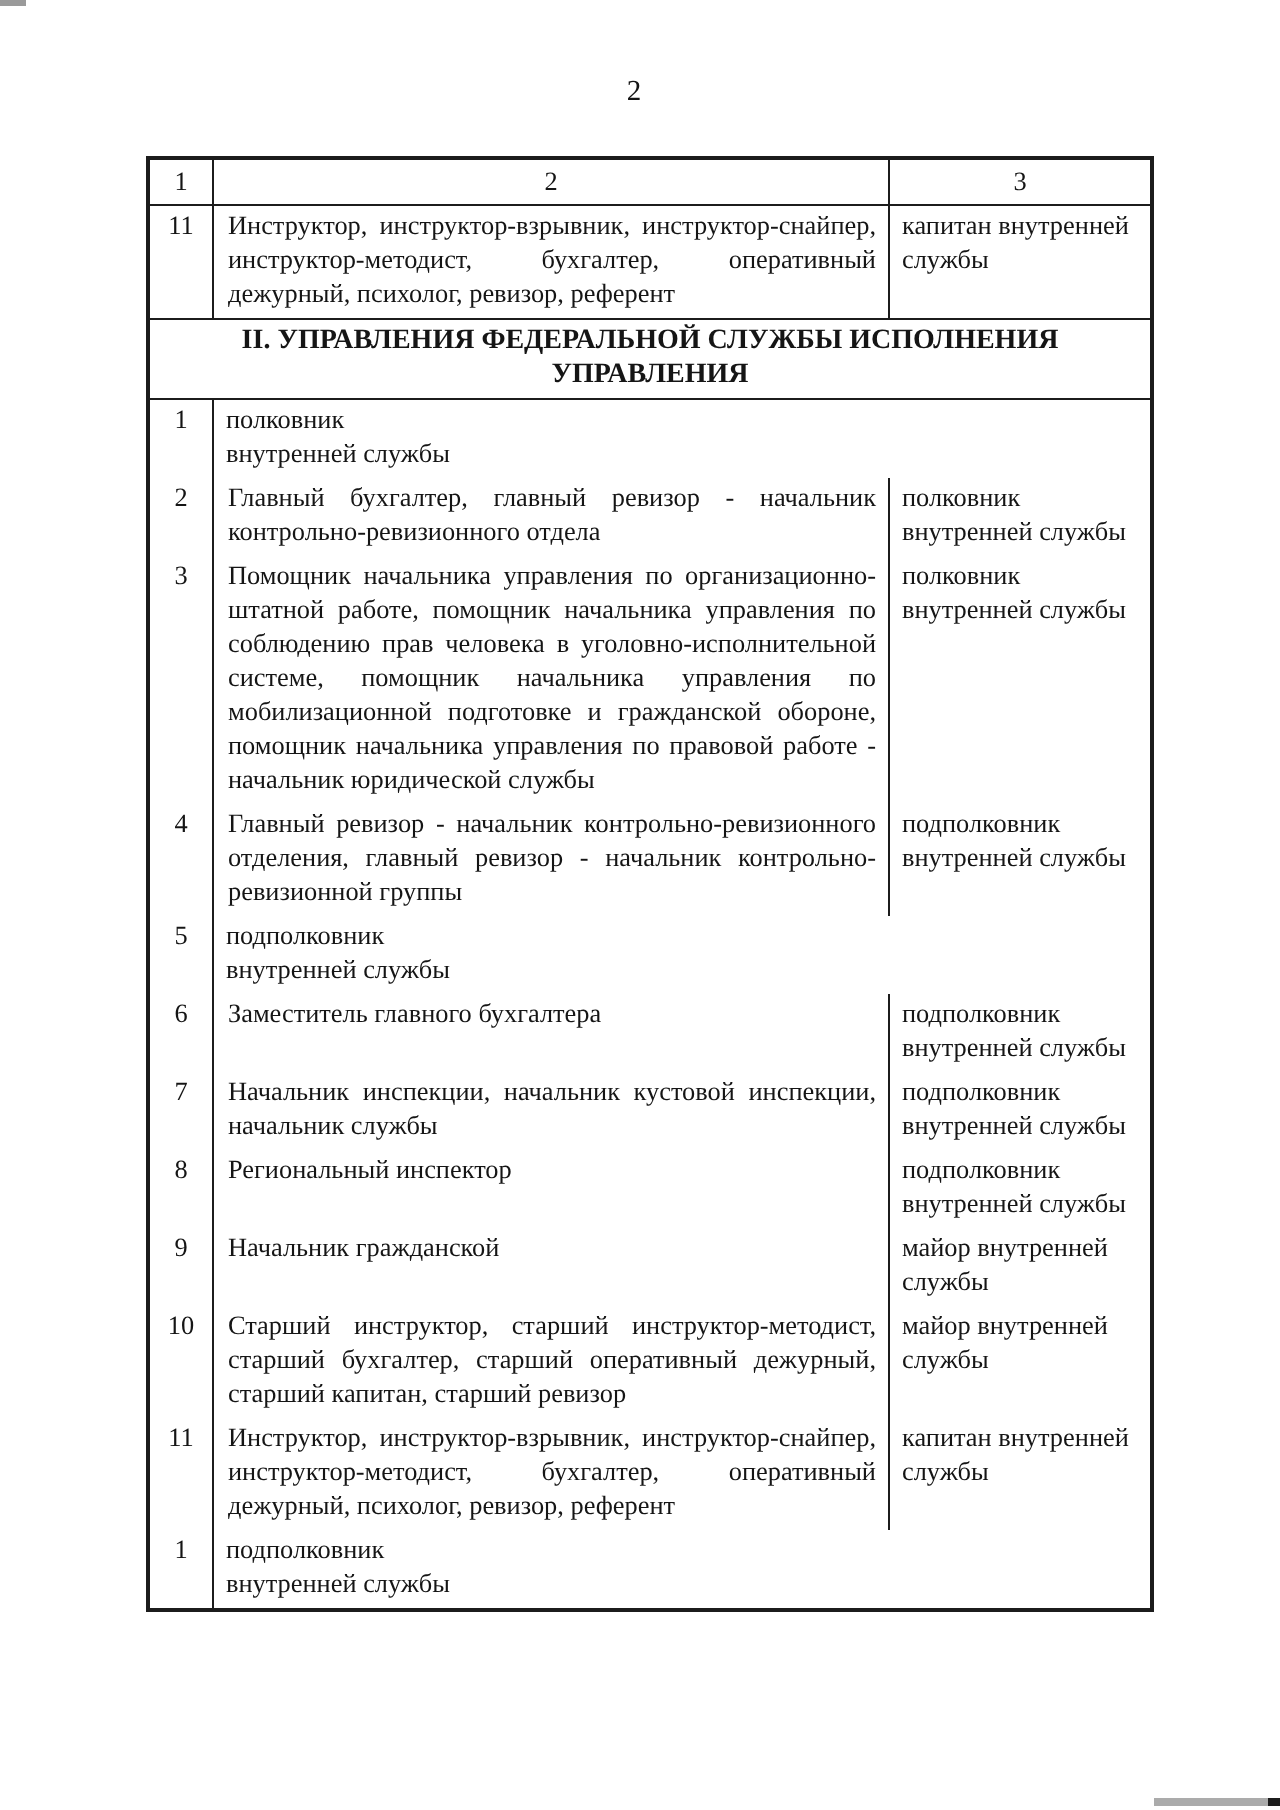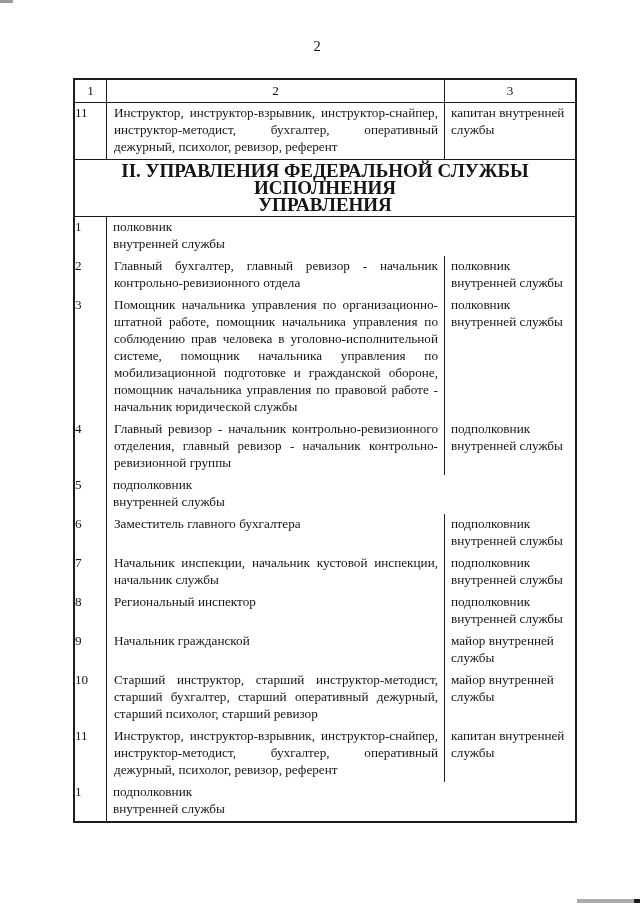--- a/index.html
+++ b/index.html
@@ -26,21 +26,21 @@
     top: 78px;
     width: 500px;
     border: 2px solid #1c1c1c;
     font-size: 13.2px;
     line-height: 17px;
   }
   .trow { display: flex; align-items: stretch; }
   .c1 {
     flex: 0 0 31px;
     border-right: 1px solid #1c1c1c;
-    text-align: left;
+    text-align: center;
     padding: 1px 0 4px 0;
   }
   .c2 {
     flex: 1 1 auto;
     border-right: 1px solid #1c1c1c;
     padding: 1px 6px 4px 7px;
     text-align: justify;
   }
   .c3 {
     flex: 0 0 130px;
@@ -49,21 +49,21 @@
   }
   .header-row { border-bottom: 1px solid #1c1c1c; }
   .header-row .c1, .header-row .c2, .header-row .c3 {
     text-align: center;
     padding: 2px 0 3px 0;
   }
   .section-title {
     border-top: 1px solid #1c1c1c;
     border-bottom: 1px solid #1c1c1c;
     font-weight: bold;
-    font-size: 19px;
+    font-size: 14px;
     text-align: center;
     padding: 2px 6px 3px 6px;
   }
   .artifact-topleft {
     position: absolute;
     left: 0; top: 0;
     width: 13px; height: 3px;
     background: #9a9a9a;
   }
   .artifact-bottomright {
@@ -139,21 +139,21 @@
         <div class="c2">Региональный инспектор</div>
         <div class="c3">подполковник внутренней службы</div>
       </div>
       <div class="trow">
         <div class="c1">9</div>
         <div class="c2">Начальник гражданской</div>
         <div class="c3">майор внутренней службы</div>
       </div>
       <div class="trow">
         <div class="c1">10</div>
-        <div class="c2">Старший инструктор, старший инструктор-методист, старший бухгалтер, старший оперативный дежурный, старший психолог, старший ревизор</div>
+        <div class="c2">Старший инструктор, старший инструктор-методист, старший бухгалтер, старший оперативный дежурный, старший капитан, старший ревизор</div>
         <div class="c3">майор внутренней службы</div>
       </div>
       <div class="trow">
         <div class="c1">11</div>
         <div class="c2">Инструктор, инструктор-взрывник, инструктор-снайпер, инструктор-методист, бухгалтер, оперативный дежурный, психолог, ревизор, референт</div>
         <div class="c3">капитан внутренней службы</div>
       </div>
       <div class="trow">
         <div class="c1">1</div>
         <div class="c3">подполковник внутренней службы</div>

